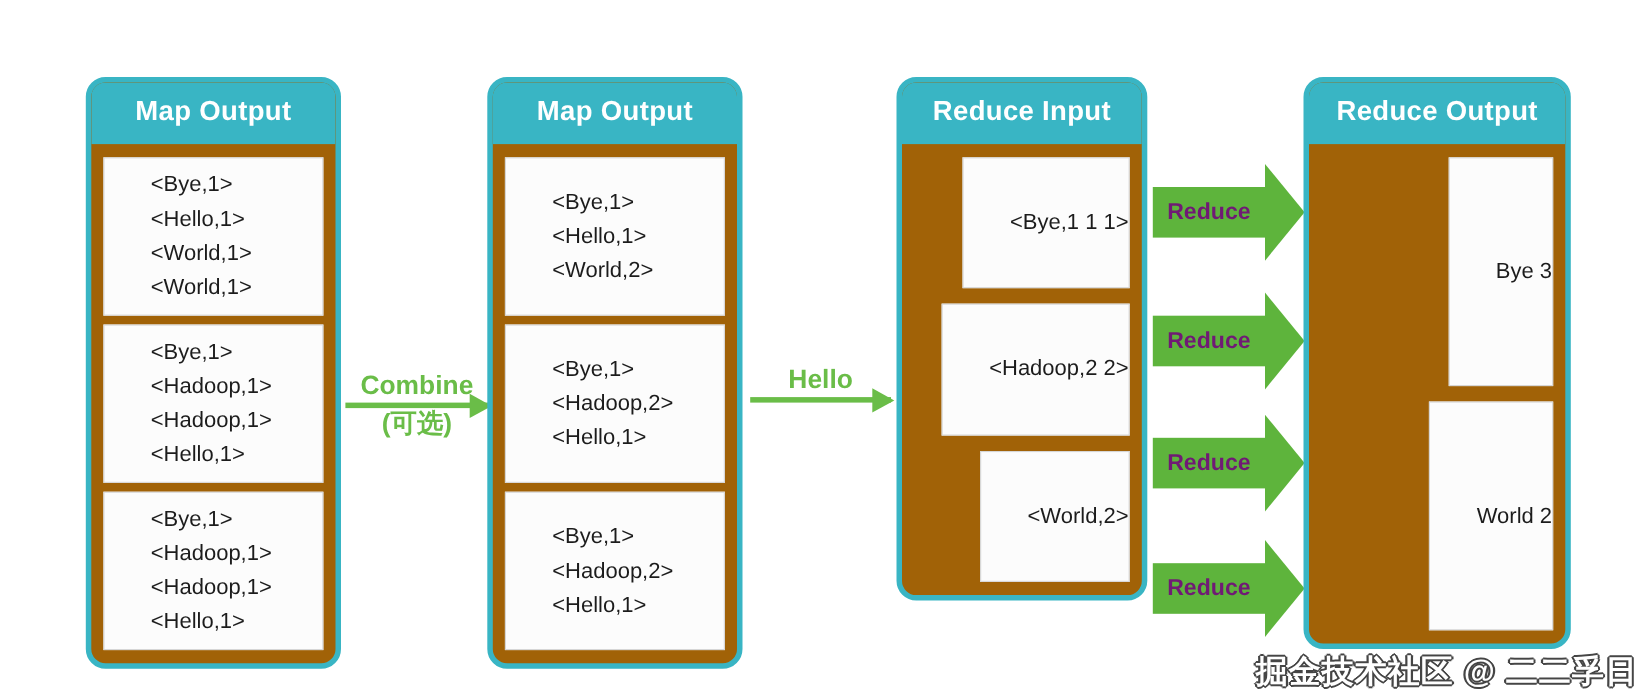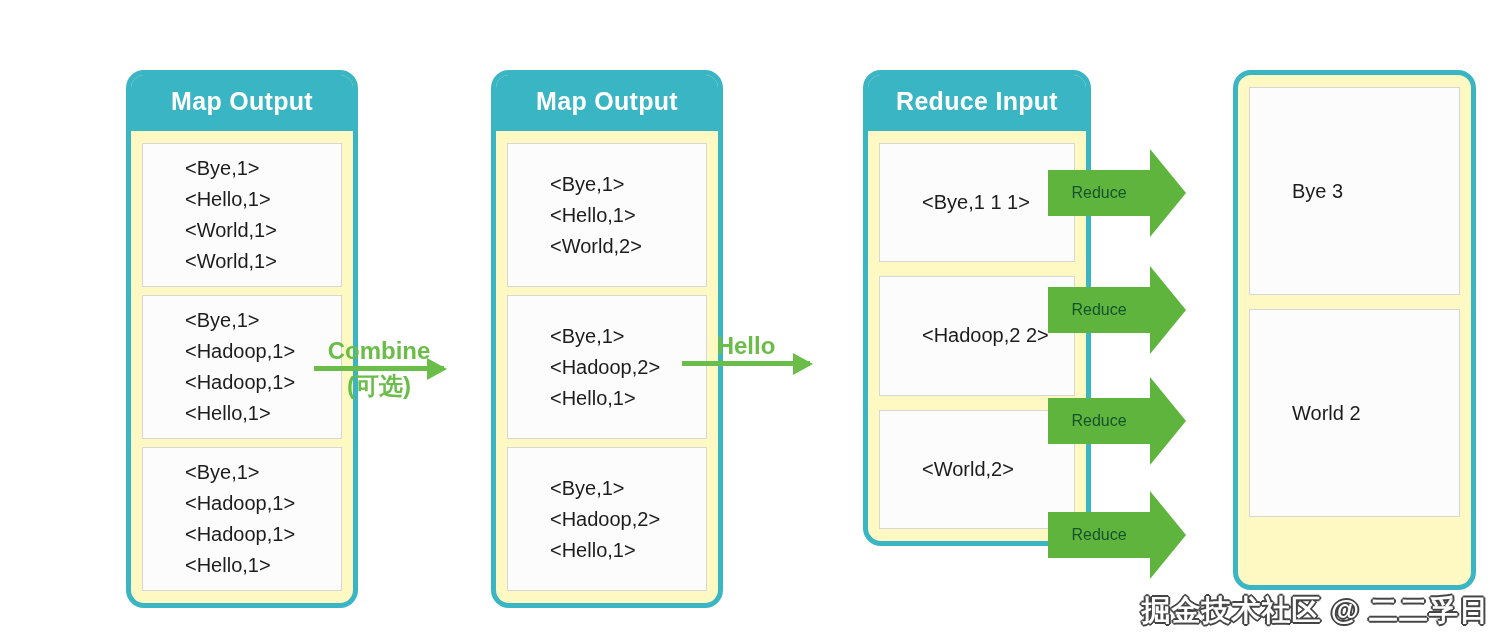--- a/index.html
+++ b/index.html
@@ -5,23 +5,22 @@
   html,body{margin:0;padding:0;background:#ffffff;}
   body{font-family:"Liberation Sans","DejaVu Sans",sans-serif;}
   .canvas{position:relative;width:1495px;height:635px;background:#ffffff;overflow:hidden;}
 
   
   .panel{
     position:absolute;
     box-sizing:border-box;
     border:5px solid var(--teal,#39b5c4);
     border-radius:18px;
-    background:#fef9c3;
+    background:#a16207;
     overflow:hidden;
-    margin-left:48px;
   }
   .panel-0{left:78px;  top:70px; width:232px; height:538px;}
   .panel-1{left:443px; top:70px; width:232px; height:538px;}
   .panel-2{left:815px; top:70px; width:228px; height:476px;}
   .panel-3{left:1185px;top:70px; width:243px; height:520px;}
 
   .panel-header{
     background:var(--teal,#39b5c4);
     color:#ffffff;
     font-size:25px;
@@ -32,21 +31,21 @@
     letter-spacing:.3px;
   }
   .panel-body{
     box-sizing:border-box;
     height:calc(100% - 56px);
     padding:12px 11px 12px 11px;
     display:flex;
     flex-direction:column;
   }
   .gap-s{gap:8px;}
-  .gap-l{gap:14px;}
+  .gap-l{gap:14px;align-items:flex-end;}
 
   .kv-box{
     flex:1 1 0;
     box-sizing:border-box;
     border:1px solid #d6d6d6;
     background:#fcfcfc;
     display:flex;
     flex-direction:column;
     justify-content:center;
     padding-left:42px;
@@ -88,22 +87,22 @@
     border-bottom:11px solid transparent;
   }
   .flow-text.sub{margin-top:1px;}
 
   
   .reduce-arrow{position:absolute;left:1048px;width:138px;height:88px;}
   .r0{top:149px;} .r1{top:266px;} .r2{top:377px;} .r3{top:491px;}
   .ra-body{
     position:absolute;left:0;top:21px;width:102px;height:46px;
     background:var(--green-arrow,#5eb43c);
-    color:#14532d;font-size:16px;
-    display:flex;align-items:center;justify-content:center;
+    color:#701a75;font-size:21px;
+    display:flex;align-items:center;justify-content:center;font-weight:bold;
   }
   .ra-head{
     position:absolute;left:102px;top:0;width:0;height:0;
     border-left:36px solid var(--green-arrow,#5eb43c);
     border-top:44px solid transparent;
     border-bottom:44px solid transparent;
   }
 
   
   .watermark{
@@ -213,20 +212,21 @@
   <div class="reduce-arrow r2">
     <div class="ra-body">Reduce</div>
     <div class="ra-head"></div>
   </div>
   <div class="reduce-arrow r3">
     <div class="ra-body">Reduce</div>
     <div class="ra-head"></div>
   </div>
 
   <section class="panel panel-3">
+    <header class="panel-header">Reduce Output</header>
     <div class="panel-body gap-l">
         <div class="kv-box">
           <div class="kv-line">Bye 3</div>
         </div>
         <div class="kv-box">
           <div class="kv-line">World 2</div>
         </div>
       </div>
   </section>
 

